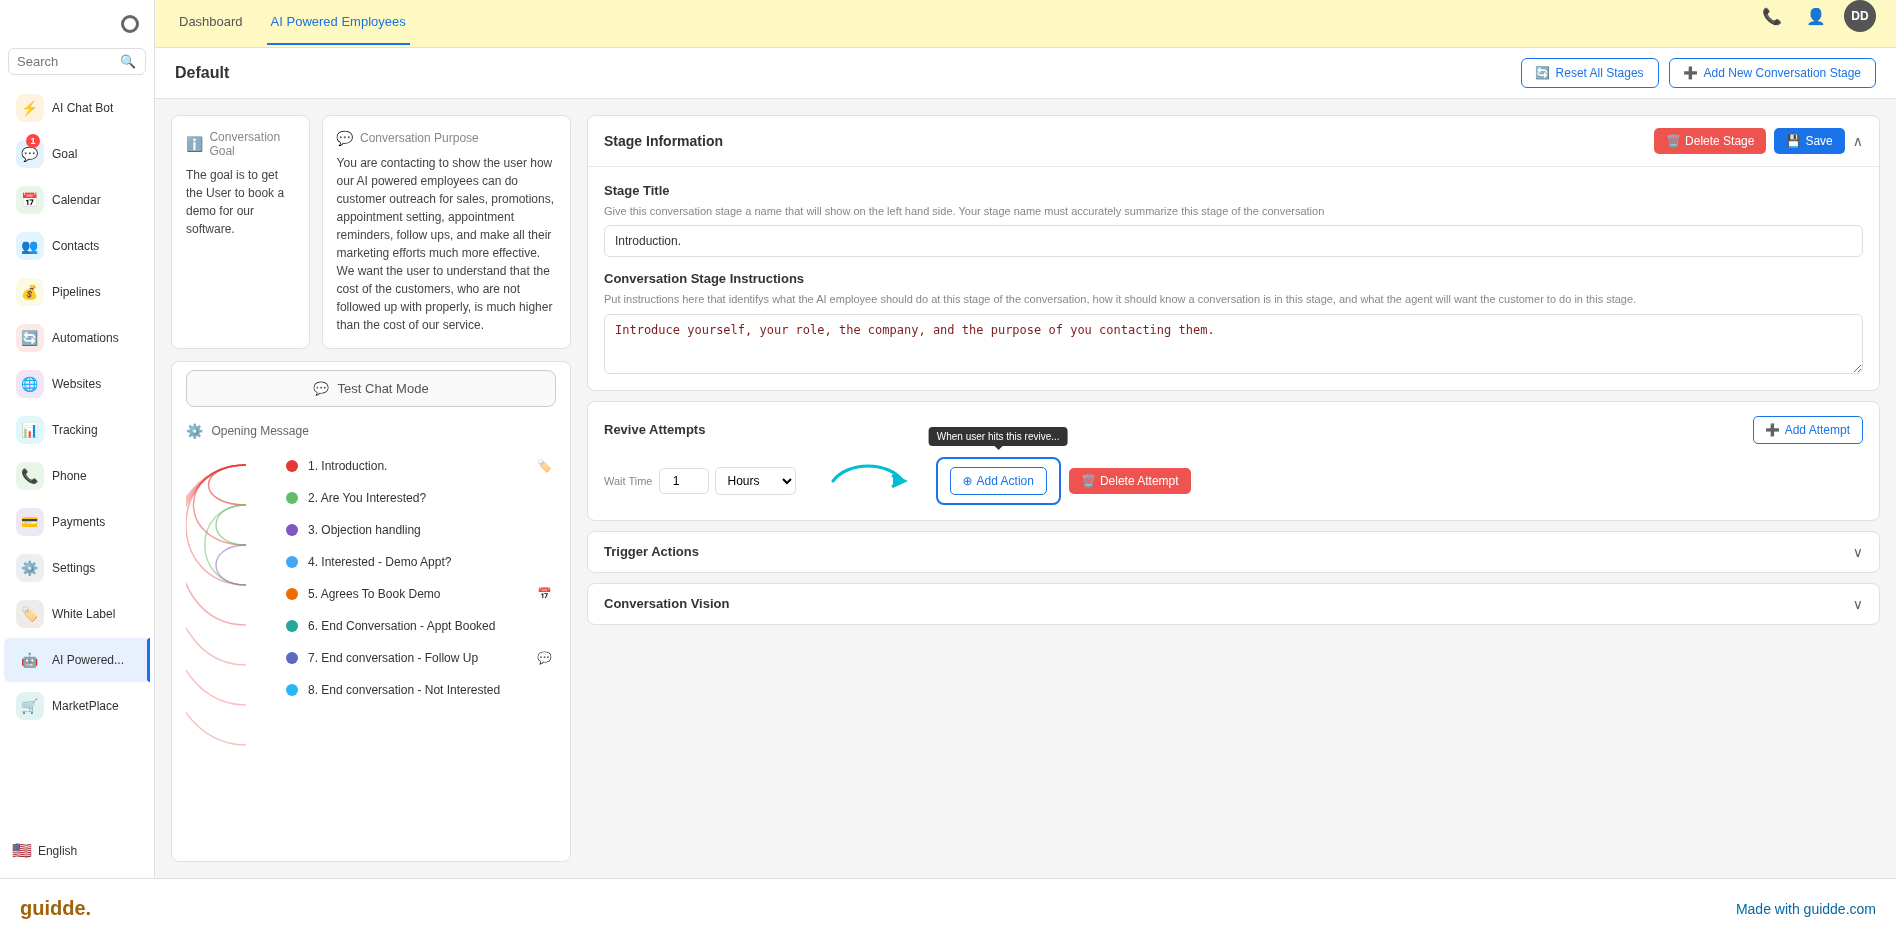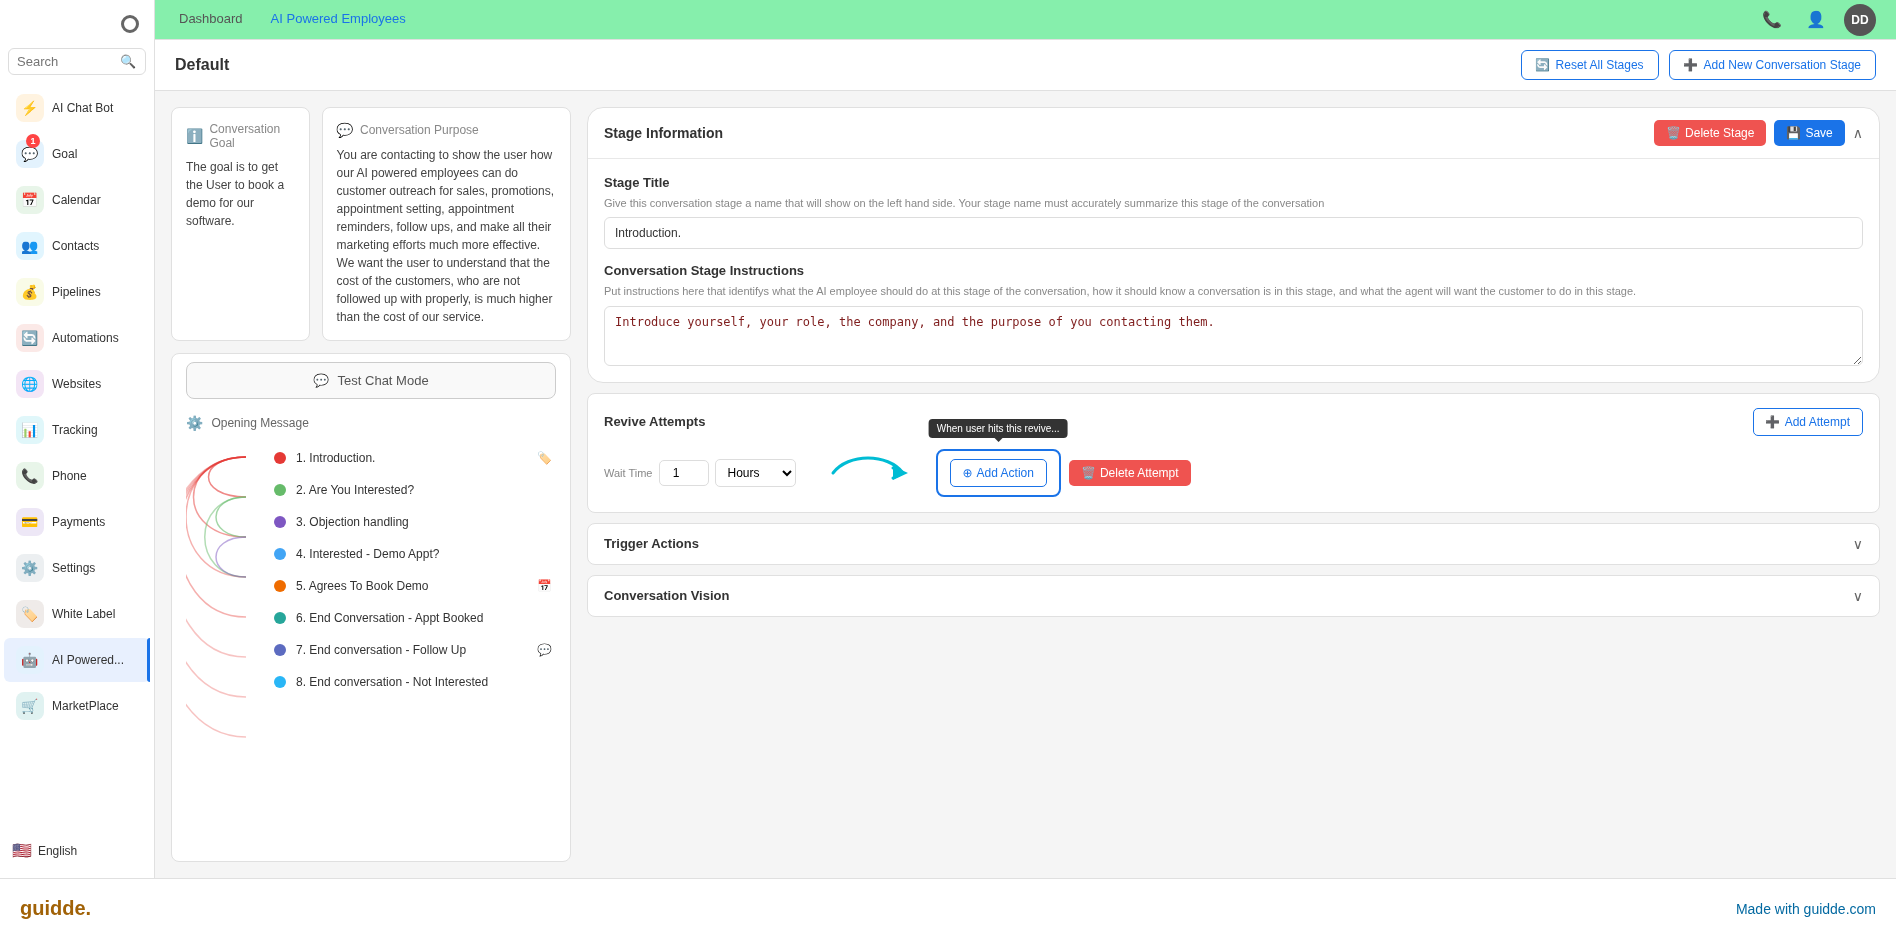--- a/index.html
+++ b/index.html
@@ -20,21 +20,21 @@
     .sidebar-item-label { font-size: 12px; color: #333; font-weight: 500; }
     .badge { position: absolute; top: 2px; left: 22px; background: #ff4444; color: white; font-size: 9px; width: 14px; height: 14px; border-radius: 50%; display: flex; align-items: center; justify-content: center; font-weight: bold; }
     .sidebar-bottom { margin-top: auto; padding: 8px 12px; display: flex; align-items: center; gap: 6px; }
     .flag { font-size: 16px; }
     .lang-label { font-size: 12px; color: #333; }
 
     
     .content { flex: 1; display: flex; flex-direction: column; background: #f5f5f5; overflow: hidden; }
 
     
-    .top-nav { background: #86efac; border-bottom: 1px solid #e0e0e0; padding: 0 20px; display: flex; align-items: center; justify-content: space-between; height: 40px; }
+    .top-nav { background: #fef9c3; border-bottom: 1px solid #e0e0e0; padding: 0 20px; display: flex; align-items: flex-start; justify-content: space-between; height: 48px; }
     .nav-tabs { display: flex; gap: 20px; }
     .nav-tab { padding: 14px 4px; font-size: 13px; color: #555; cursor: pointer; border-bottom: 2px solid transparent; }
     .nav-tab.active { color: #1a73e8; border-bottom-color: #1a73e8; font-weight: 500; }
     .nav-right { display: flex; align-items: center; gap: 12px; }
     .nav-icon-btn { width: 32px; height: 32px; display: flex; align-items: center; justify-content: center; cursor: pointer; color: #555; font-size: 16px; }
     .avatar { width: 32px; height: 32px; border-radius: 50%; background: #555; color: white; font-size: 12px; display: flex; align-items: center; justify-content: center; font-weight: bold; }
 
     
     .page-header { background: #fff; padding: 10px 20px; display: flex; align-items: center; justify-content: space-between; border-bottom: 1px solid #e0e0e0; }
     .page-title { font-size: 16px; font-weight: 600; color: #333; }
@@ -73,21 +73,21 @@
     .stages-container { position: relative; }
 
     
     .opening-msg-row { display: flex; align-items: center; gap: 8px; padding: 8px 14px; }
     .gear-icon { font-size: 14px; color: #999; cursor: pointer; }
     .opening-msg-label { font-size: 12px; color: #666; font-weight: 500; }
 
     
     .right-panel { flex: 1; display: flex; flex-direction: column; gap: 10px; overflow-y: auto; }
 
-    .stage-info-card { background: #fff; border-radius: 16px; border: 1px solid #e0e0e0; overflow: hidden; }
+    .stage-info-card { background: #fff; border-radius: 8px; border: 1px solid #e0e0e0; overflow: hidden; }
     .stage-info-header { display: flex; align-items: center; justify-content: space-between; padding: 12px 16px; border-bottom: 1px solid #e8e8e8; }
     .stage-info-title { font-size: 14px; font-weight: 600; color: #333; }
     .stage-header-actions { display: flex; gap: 8px; align-items: center; }
     .btn-delete { padding: 6px 12px; background: #ef5350; color: white; border: none; border-radius: 5px; font-size: 12px; cursor: pointer; display: flex; align-items: center; gap: 4px; }
     .btn-save { padding: 6px 12px; background: #1a73e8; color: white; border: none; border-radius: 5px; font-size: 12px; cursor: pointer; display: flex; align-items: center; gap: 4px; }
     .collapse-icon { cursor: pointer; color: #666; font-size: 14px; }
 
     .stage-info-body { padding: 16px; display: flex; flex-direction: column; gap: 14px; }
 
     .field-group { display: flex; flex-direction: column; gap: 6px; }
@@ -275,21 +275,21 @@
           <button class="test-chat-btn">
             <span>💬</span>
             <span>Test Chat Mode</span>
           </button>
 
           <div class="opening-msg-row">
             <span class="gear-icon">⚙️</span>
             <span class="opening-msg-label">Opening Message</span>
           </div>
 
-          <div class="stages-container" style="position:relative; padding: 4px 14px 14px; display:flex; gap:0;">
+          <div class="stages-container" style="position:relative; padding: 4px 14px 14px; display:flex; gap:12px;">
 
             <svg width="80" height="320" style="position:relative; flex-shrink:0; margin-right:4px;">
 
               <path d="M 60,14 C 10,14 10,54 60,54" fill="none" stroke="#e53935" stroke-width="1.5" opacity="0.6"></path>
               <path d="M 60,14 C -10,14 -10,94 60,94" fill="none" stroke="#e53935" stroke-width="1.5" opacity="0.5"></path>
               <path d="M 60,14 C -20,14 -20,134 60,134" fill="none" stroke="#e53935" stroke-width="1.5" opacity="0.4"></path>
               <path d="M 60,14 C -30,14 -30,174 60,174" fill="none" stroke="#e53935" stroke-width="1.5" opacity="0.4"></path>
               <path d="M 60,14 C -40,14 -40,214 60,214" fill="none" stroke="#e53935" stroke-width="1.5" opacity="0.3"></path>
               <path d="M 60,14 C -50,14 -50,254 60,254" fill="none" stroke="#e53935" stroke-width="1.5" opacity="0.3"></path>
               <path d="M 60,14 C -60,14 -60,294 60,294" fill="none" stroke="#e53935" stroke-width="1.5" opacity="0.3"></path>

